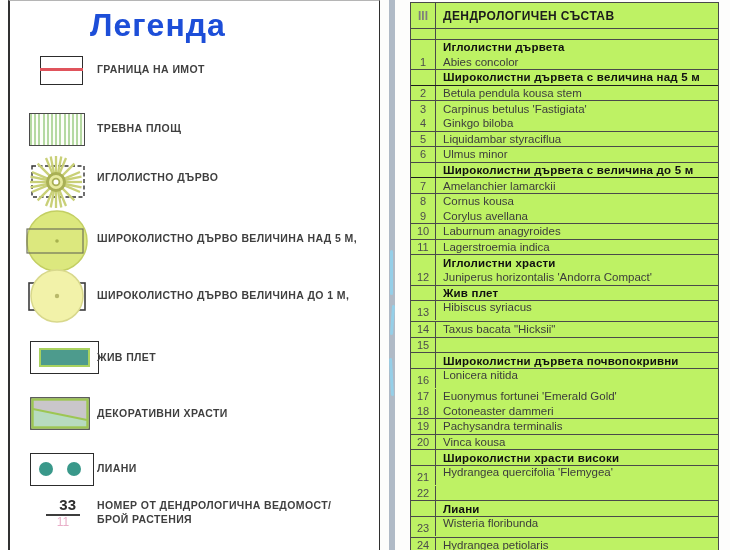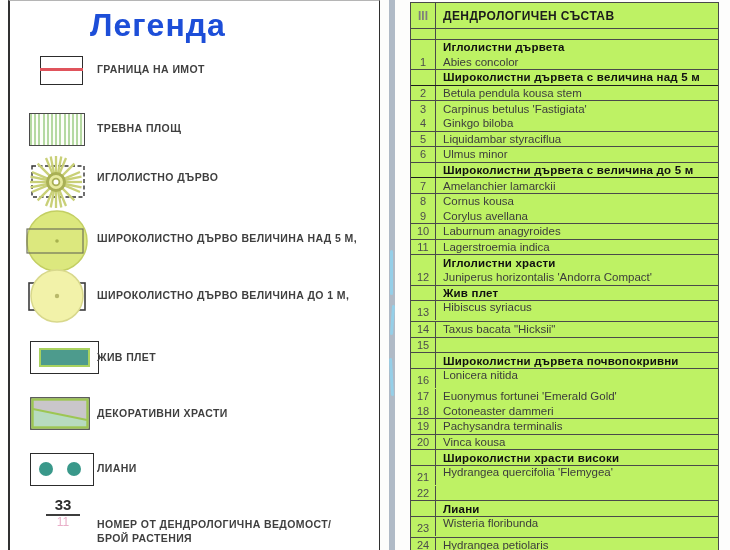--- a/index.html
+++ b/index.html
@@ -43,23 +43,23 @@
     background:var(--hedge-teal); border:2.2px solid var(--hedge-border);}
   
   .sym-lianas{left:20px; top:452px; width:62px; height:31px;
     background:#fff; border:1.6px solid #2c2c2c;}
   .sym-lianas .dot{position:absolute; top:8px; width:14px; height:14px; border-radius:50%;
     background:var(--liana-teal);}
   .sym-lianas .dot.d1{left:8px;} .sym-lianas .dot.d2{left:36px;}
   
   .sym-count{left:32px; top:495px; width:42px; text-align:center;}
   .count-main{font-size:15px; font-weight:bold; color:#2e2e2e;
-    border-bottom:2.2px solid #3d3d3d; padding:0 4px 1px 4px; display:inline-block; min-width:26px;}
+    border-bottom:2.2px solid #3d3d3d; padding:0 4px 1px 4px; display:inline-block; min-width:26px;text-align:right;}
   .count-sub{font-size:12px; color:var(--count-pink); line-height:13px;}
-  .li-label.two-line{line-height:14px;margin-top:19px;}
+  .li-label.two-line{line-height:14px;}
   
   .page-stripe{position:absolute; left:389px; top:0; width:5.5px; height:550px;
     background:var(--stripe-blue); opacity:.85;}
   .scribble{position:absolute; width:2.5px; border-radius:2px; background:var(--scribble-cyan); opacity:.8;}
   .sc1{left:390px; top:250px; height:45px;}
   .sc2{left:391px; top:305px; height:30px; transform:rotate(4deg);}
   .sc3{left:390px; top:358px; height:38px; transform:rotate(-3deg);}
   
   .right-panel{
     position:absolute; left:410px; top:2px; right:11px; bottom:0;

